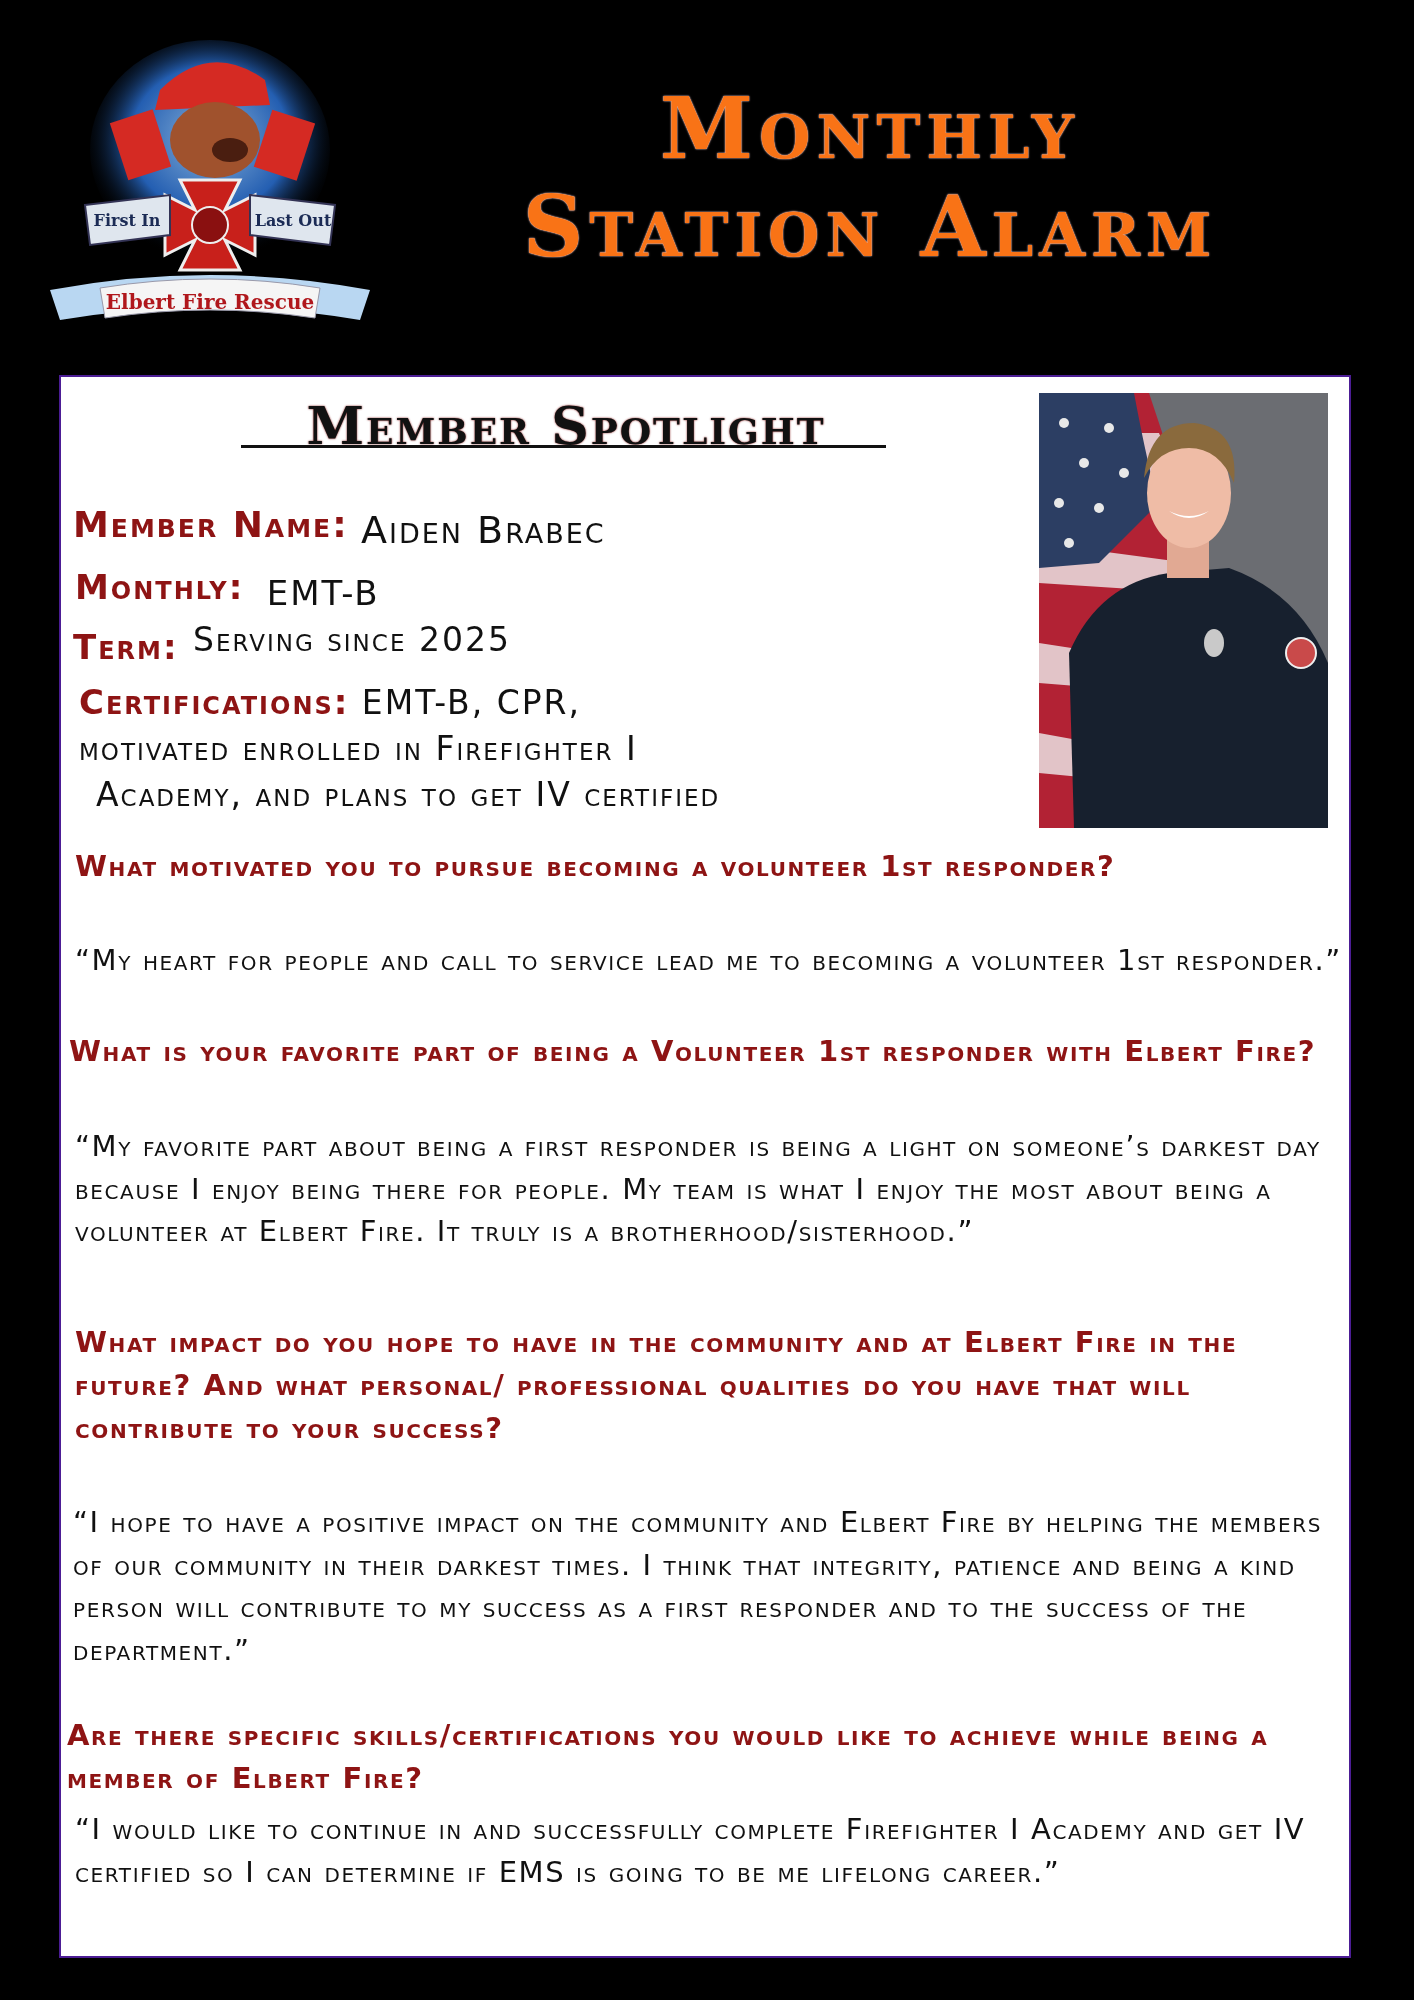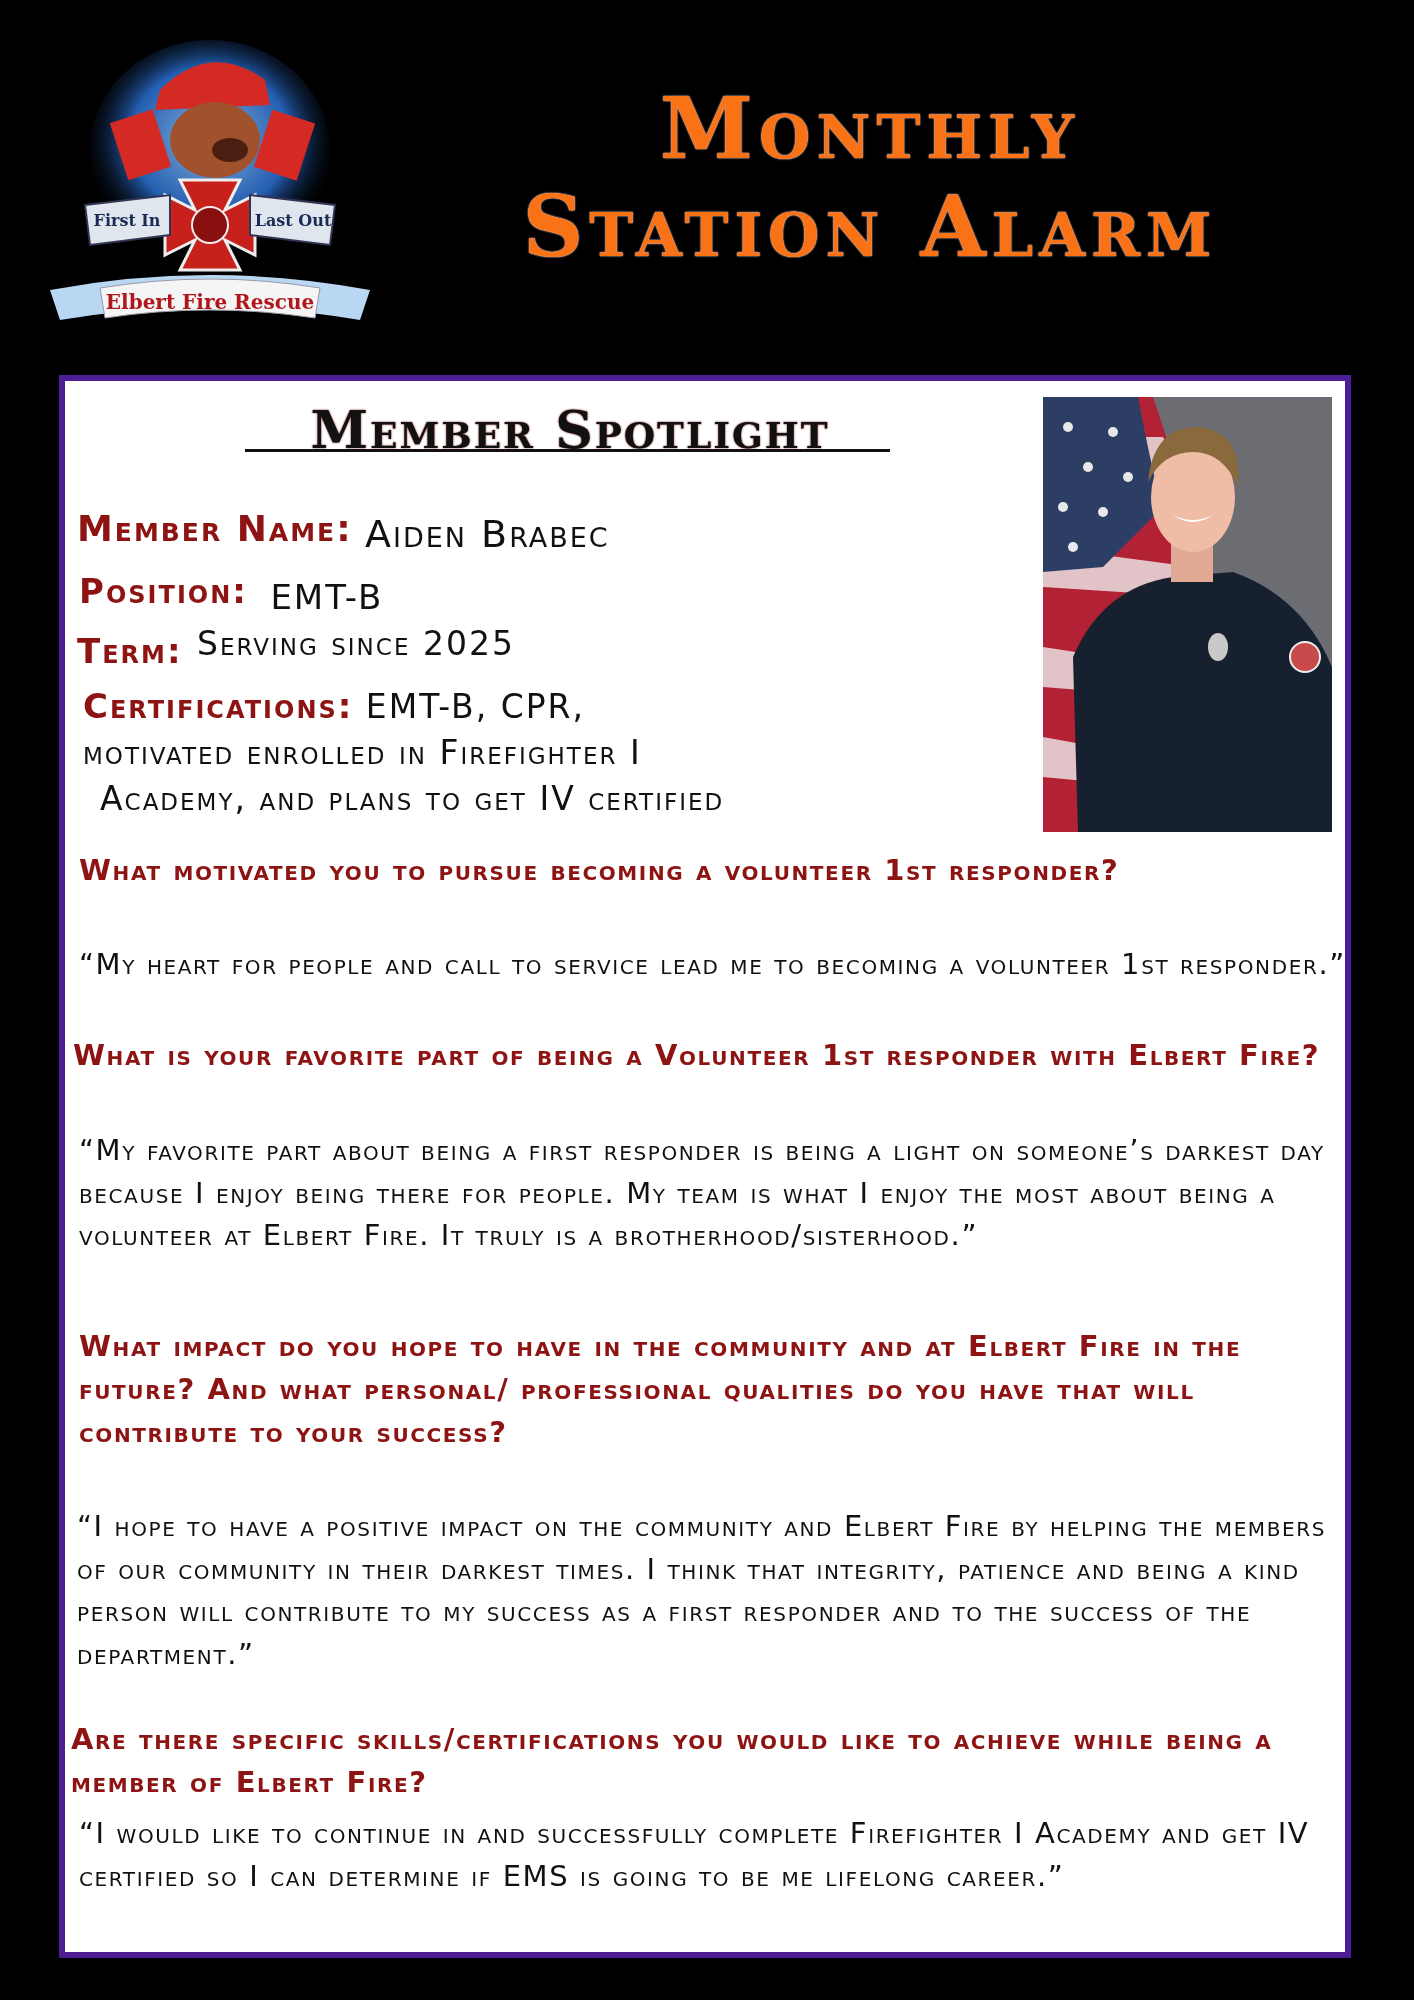--- a/index.html
+++ b/index.html
@@ -13,21 +13,21 @@
   .logo svg { width: 100%; height: 100%; }
   .masthead {
     position: absolute; left: 470px; top: 80px; width: 800px; text-align: center;
     font-family: "DejaVu Serif", "Liberation Serif", serif; font-weight: bold;
     color: #f97316; font-variant: small-caps; letter-spacing: 6px;
     text-shadow: 0 0 2px #f0c8c8, 0 0 1px #f0c8c8;
   }
   .masthead .line { display: block; font-size: 84px; line-height: 98px; }
   .panel {
     position: absolute; left: 59px; top: 375px; width: 1292px; height: 1583px;
-    background: #fff; border: 6px solid #4c1d95; box-sizing: border-box;
+    background: #fff; border: 2px solid #4c1d95; box-sizing: border-box;
   }
   .spot-title {
     position: absolute; left: 180px; top: 18px; width: 650px; text-align: center;
     font-family: "DejaVu Serif", "Liberation Serif", serif; font-weight: bold;
     font-variant: small-caps; font-size: 52px; letter-spacing: 2px; color: #111;
     text-shadow: 0 0 2px #7a0e0e;
   }
   .spot-underline {
     position: absolute; left: 180px; top: 68px; width: 645px; height: 3px; background: #111;
   }
@@ -133,21 +133,21 @@
   </div>
 
   <div class="field" style="left:0; top:22px; width:0;"></div>
 
   <div class="field" style="left:12px; top:125px;">
     <span class="lbl" style="font-size:36px;">Member Name:</span>
     <span class="val" style="font-size:38px; margin-left:8px; position:relative; top:6px;">Aiden Brabec</span>
   </div>
 
   <div class="field" style="left:14px; top:190px;">
-    <span class="lbl" style="font-size:34px;">Position:</span>
+    <span class="lbl" style="font-size:34px;">Monthly:</span>
     <span class="val" style="font-size:34px; margin-left:18px; position:relative; top:6px;">EMT-B</span>
   </div>
 
   <div class="field" style="left:12px; top:250px;">
     <span class="lbl" style="font-size:34px;">Term:</span>
     <span class="val" style="font-size:33px; margin-left:10px; position:relative; top:-8px;">Serving since 2025</span>
   </div>
 
   <div class="field" style="left:18px; top:305px;">
     <span class="lbl" style="font-size:34px;">Certifications:</span>

